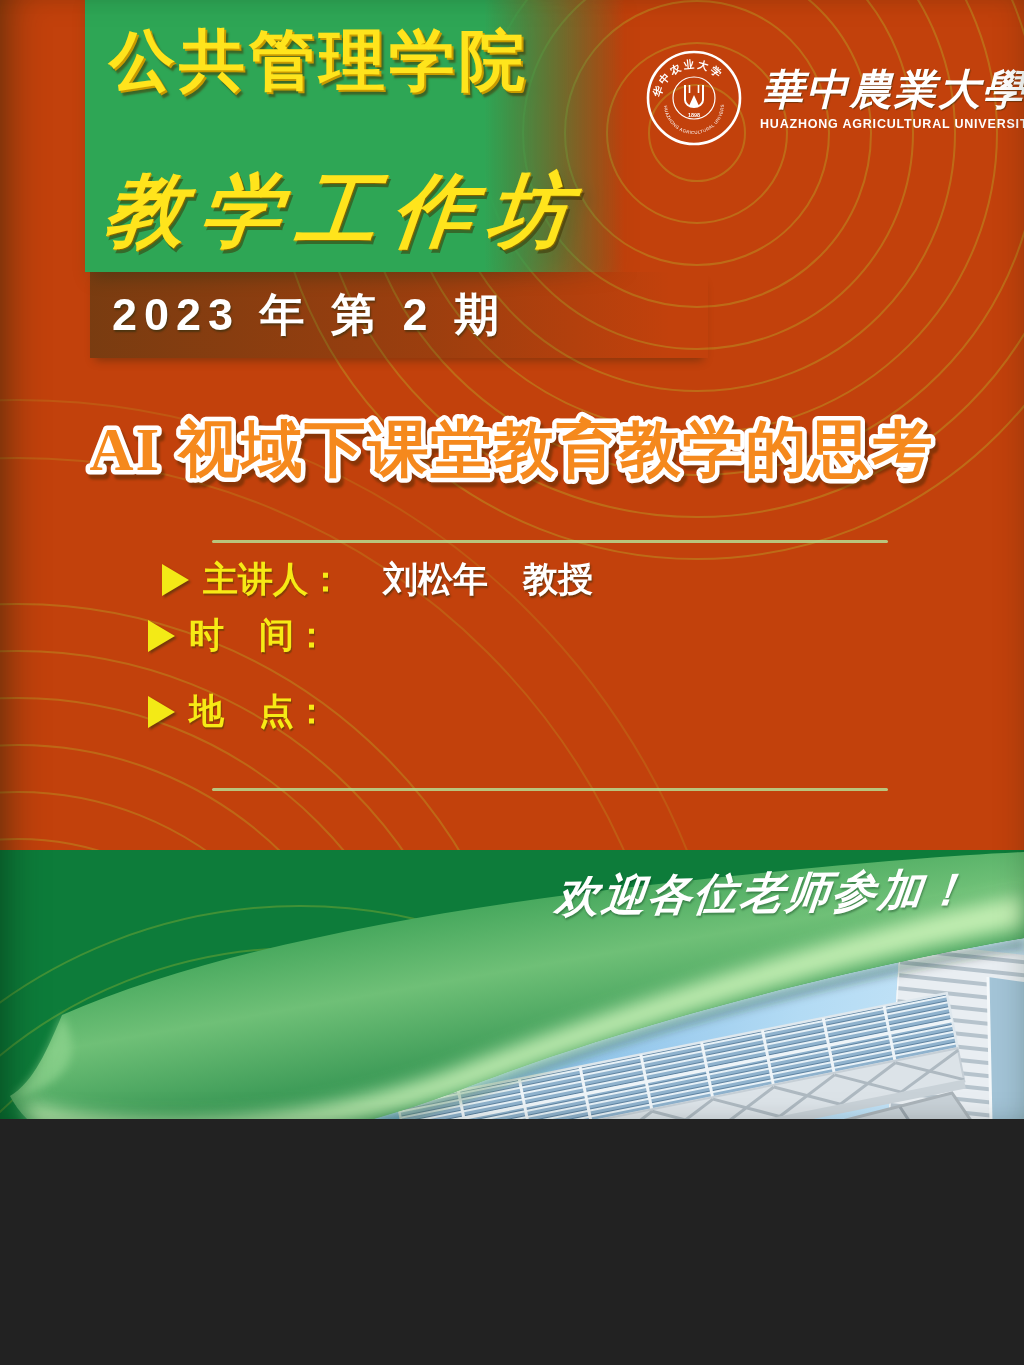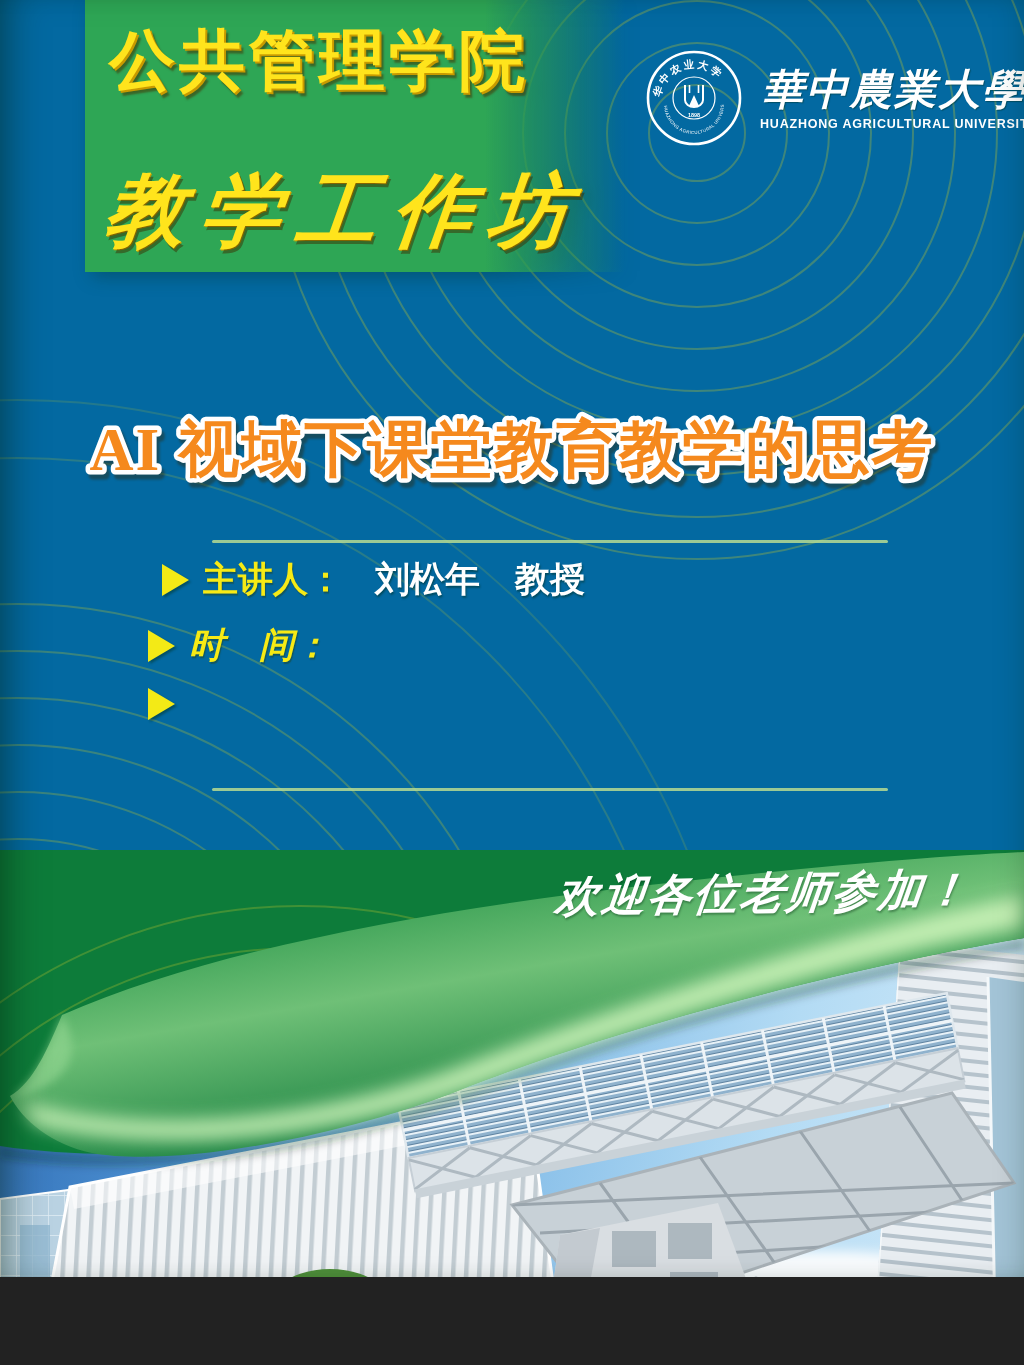--- a/index.html
+++ b/index.html
@@ -1,18 +1,18 @@
 <!DOCTYPE html>
 <html><head>
 <meta charset="utf-8">
 <style>
   html,body{margin:0;padding:0;background:#222;}
   .poster{
-    position:relative;width:1024px;height:1277px;overflow:hidden;
-    background:#0369a1;
+    position:relative;width:1024px;height:1119px;overflow:hidden;
+    background:#c2410c;
     font-family:"Liberation Sans","DejaVu Sans",sans-serif;
   }
   .poster::after{
     content:"";position:absolute;inset:0;pointer-events:none;z-index:40;
     box-shadow:inset 26px 0 40px -22px rgba(0,30,10,.55), inset -18px 0 36px -26px rgba(0,30,10,.35);
   }
   svg{display:block;}
   .rings{position:absolute;left:0;top:0;z-index:1;}
   
   .title-panel{
@@ -64,32 +64,32 @@
   }
   .main-title-svg text{
     font-family:"Liberation Serif","DejaVu Serif",serif;font-weight:bold;letter-spacing:2px;
   }
   .divider{position:absolute;height:3px;background:#b7dc92;opacity:.85;z-index:3;border-radius:2px;}
   .d1{left:212px;top:540px;width:676px;}
   .d2{left:212px;top:788px;width:676px;}
   
   .details{position:absolute;left:148px;top:552px;width:760px;z-index:3;}
   .drow{position:absolute;left:0;display:flex;align-items:center;white-space:nowrap;}
-  .r0{top:4px;padding-left:14px;}.r1{top:70px;font-style:italic;}.r2{top:136px;}
+  .r0{top:4px;padding-left:14px;}.r1{top:60px;}.r2{top:136px;}
   .bullet{
     width:0;height:0;border-left:27px solid #f3ea16;
     border-top:16px solid transparent;border-bottom:16px solid transparent;
     margin-right:14px;filter:drop-shadow(2px 2px 1px rgba(0,40,10,.4));
   }
   .dlabel{
     width:152px;font-size:35px;font-weight:bold;color:#f7ea15;
     text-shadow:1px 2px 1px rgba(40,60,0,.4);
   }
   .dvalue{
-    margin-left:20px;font-size:35px;font-weight:bold;color:#fff;
+    margin-left:28px;font-size:35px;font-weight:bold;color:#fff;
     text-shadow:1px 2px 2px rgba(0,40,15,.45);
   }
   
   .closing{
     position:absolute;left:556px;top:864px;z-index:30;
     font-family:"Liberation Serif","DejaVu Serif",serif;font-weight:bold;font-style:italic;
     font-size:44px;color:#fff;letter-spacing:2px;white-space:nowrap;
     transform:skewX(-7deg) rotate(-1deg);
     text-shadow:1px 2px 2px rgba(0,40,15,.35);
   }
@@ -138,20 +138,23 @@
       <circle cx="18" cy="1122" r="664" opacity="0.7"></circle>
         <circle cx="18" cy="1122" r="722" opacity="0.6"></circle>
     </g>
   </svg>
 
   <div class="title-panel">
     <div class="college">公共管理学院</div>
     <div class="workshop">教学工作坊</div>
   </div>
 
+  <div class="issue-band">
+    <span>2023 年 第 2 期</span>
+  </div>
 
   <div class="logo-block">
     <svg class="seal" width="96" height="96" viewBox="0 0 96 96">
       <defs>
         <path id="arcTop" d="M14,52 A34,34 0 0 1 82,52" fill="none"></path>
         <path id="arcBot" d="M18,54 A30,30 0 0 0 78,54" fill="none"></path>
       </defs>
       <circle cx="48" cy="48" r="46" fill="none" stroke="#fff" stroke-width="2.6"></circle>
       <circle cx="48" cy="48" r="21" fill="none" stroke="#fff" stroke-width="1.2"></circle>
       <text font-size="10.5" fill="#fff" letter-spacing="2.5" font-weight="bold">
@@ -183,20 +186,21 @@
       <span class="bullet"></span>
       <span class="dlabel">主讲人：</span>
       <span class="dvalue">刘松年　教授</span>
     </div>
     <div class="drow r1">
       <span class="bullet"></span>
       <span class="dlabel">时　间：</span>
     </div>
     <div class="drow r2">
       <span class="bullet"></span>
+      <span class="dlabel">地　点：</span>
     </div>
   </div>
 
   <div class="photo">
     <div class="sky"></div>
     <div class="cloud c1"></div>
     <div class="cloud c2"></div>
     <div class="cloud c3"></div>
     <div class="cloud c4"></div>
     <div class="cloud c5"></div>

